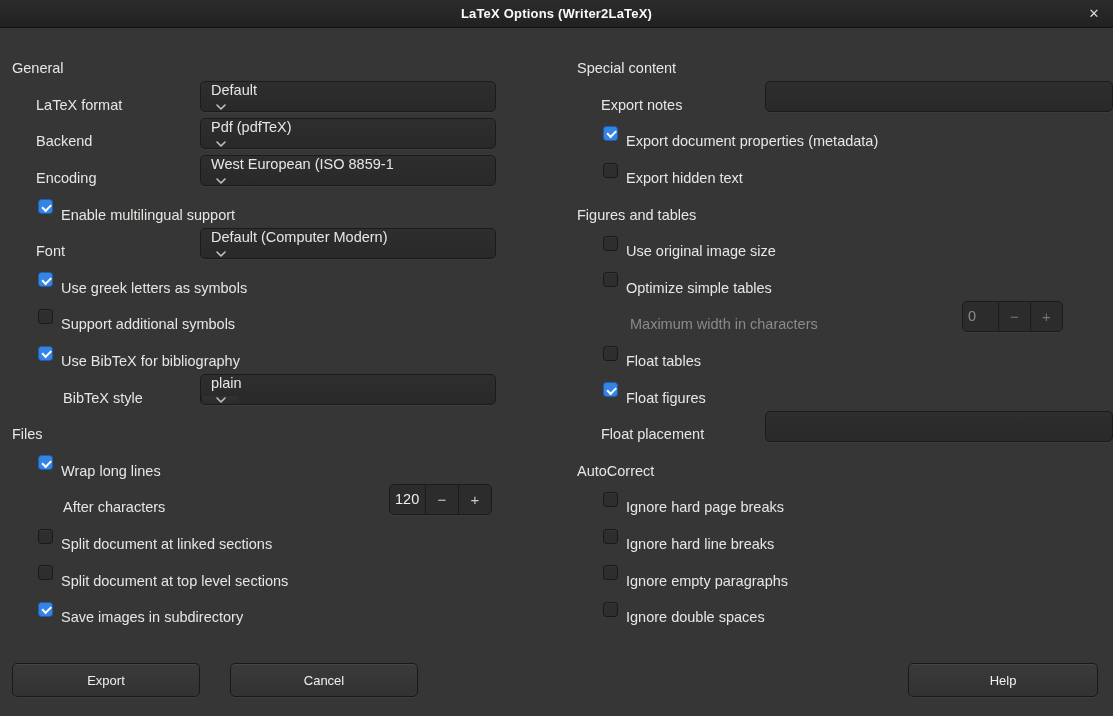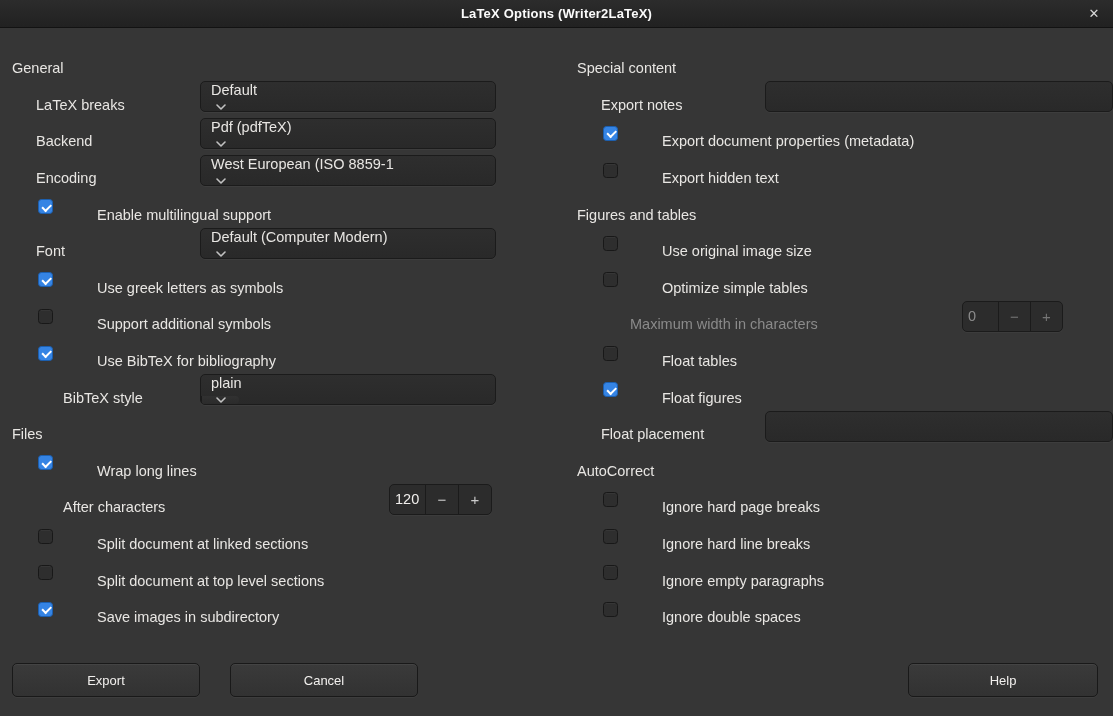--- a/index.html
+++ b/index.html
@@ -23,21 +23,21 @@
     display:flex;align-items:center;justify-content:center;
     color:#d8d8d8;font-size:13px;cursor:default;
   }
   
   .col{position:absolute;top:42px;display:flex;flex-direction:column;}
   .col.left{left:12px;width:524px;}
   .col.right{left:577px;width:497px;}
   .row{height:36.6px;position:relative;display:flex;align-items:center;font-size:14.5px;}
   .header-row{color:#e8e6e3;}
   .label-row{padding-left:24px;}
-  .check-row{padding-left:26px;gap:36px;}
+  .check-row{padding-left:26px;}
   .sub-row{padding-left:51px;}
   .col.right .sub-row{padding-left:53px;}
   .lbl{white-space:nowrap;margin-top:16px;}
   .lbl.disabled{color:#8a8a8a;}
   
   .checkbox{
     width:15px;height:15px;flex:none;box-sizing:border-box;margin-right:8px;
     background:#2e2e2e;border:1px solid #181818;border-radius:3.5px;
     box-shadow:inset 0 1px 0 rgba(255,255,255,.04);position:relative;
   }
@@ -106,21 +106,21 @@
   <span class="close">✕</span>
 </div>
 
 <div class="col left">
 
   <div class="row header-row">
     <span class="lbl">General</span>
   </div>
 
   <div class="row label-row">
-    <span class="lbl">LaTeX breaks</span>
+    <span class="lbl">LaTeX format</span>
     <div class="dropdown">
       <span class="ddval">Default</span>
       <span class="chev">
           <svg width="12" height="8" viewBox="0 0 12 8">
             <path d="M2 2 L6 6 L10 2" fill="none" stroke="#c2c2c2" stroke-width="1.6" stroke-linecap="round" stroke-linejoin="round"></path>
           </svg>
         </span>
     </div>
   </div>
 

